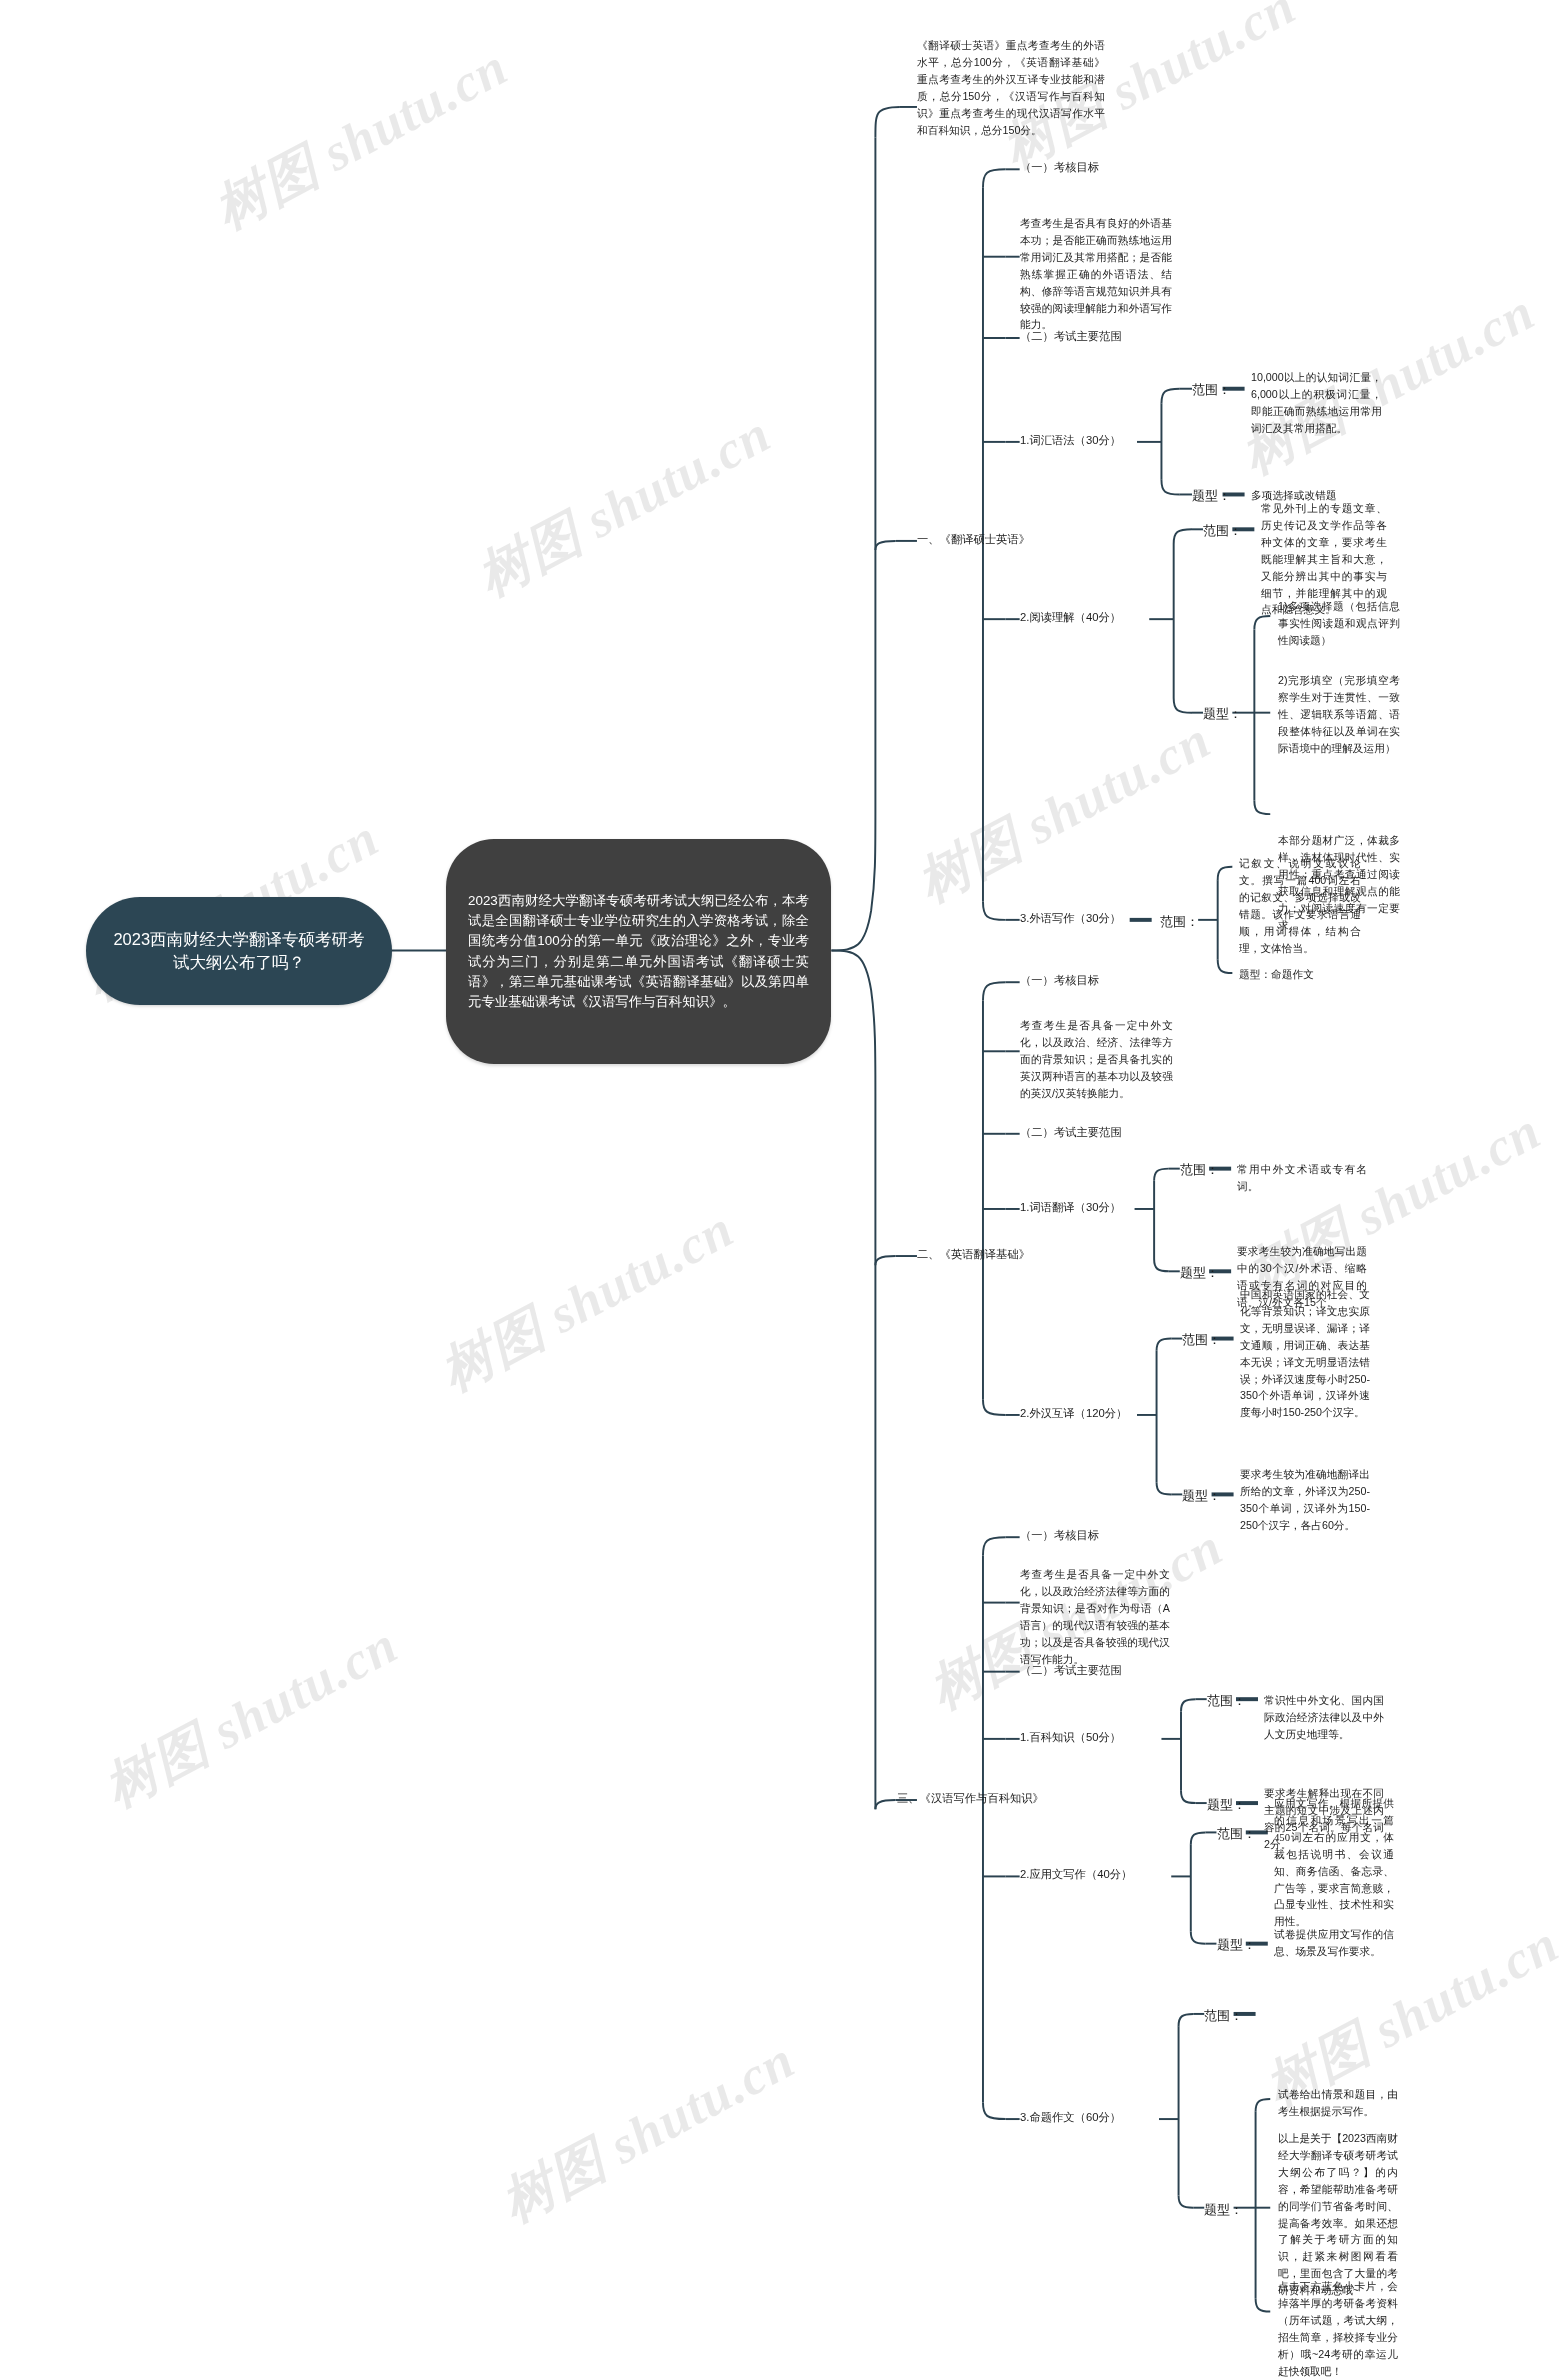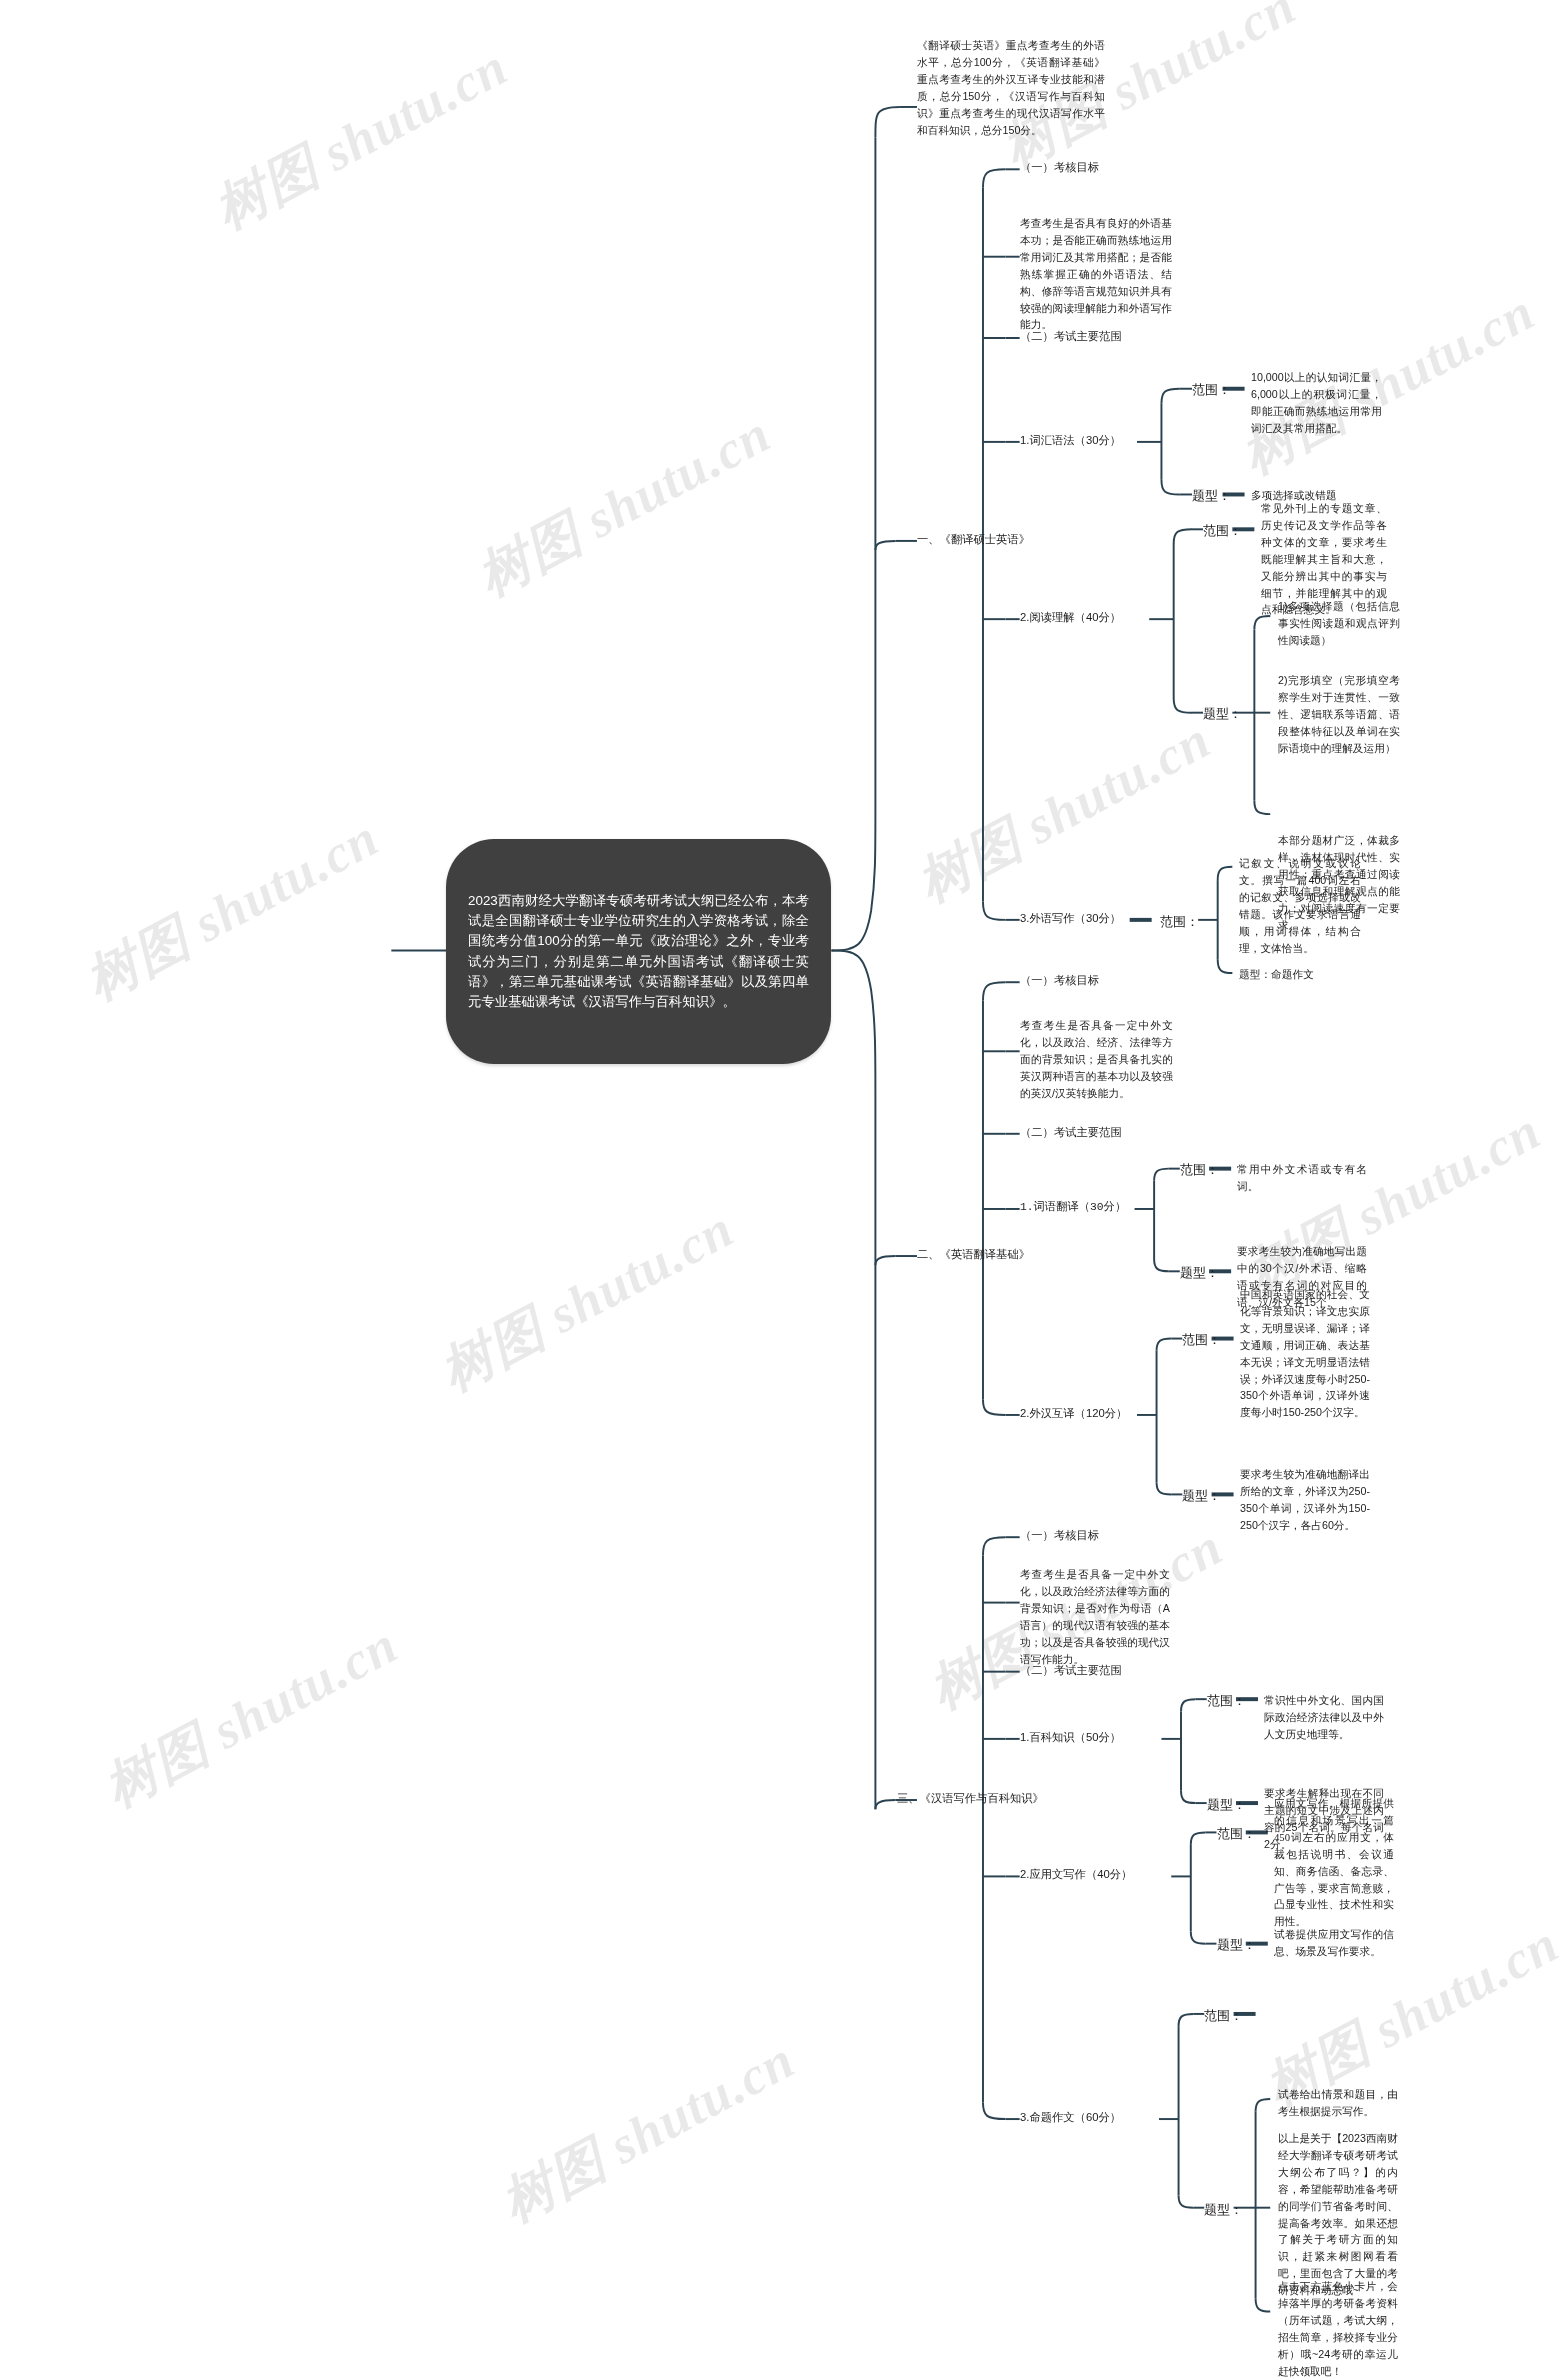--- a/index.html
+++ b/index.html
@@ -248,20 +248,23 @@
     <path d="M 1928,3592 C 1928,3608 1934,3612 1952,3612"></path>
     <line x1="1952" y1="3612" x2="1970" y2="3612"></line>
     <line class="stub" x1="2018" y1="3295" x2="2054" y2="3295"></line>
     <path d="M 2018,3612 L 2054,3612"></path>
     <path d="M 2054,3455 L 2054,3760"></path>
     <path d="M 2054,3455 C 2054,3438 2060,3434 2078,3434"></path>
     <path d="M 2054,3612 L 2078,3612"></path>
     <path d="M 2054,3760 C 2054,3778 2060,3782 2078,3782"></path>
   </svg>
 
+  <div class="node root" style="left:86px; top:897px; width:306px; height:108px;">
+    <span>2023西南财经大学翻译专硕考研考试大纲公布了吗？</span>
+  </div>
 
   <div class="node branch1" style="left:446px; top:839px; width:385px; height:225px; display:flex; align-items:center;">
     <span>2023西南财经大学翻译专硕考研考试大纲已经公布，本考试是全国翻译硕士专业学位研究生的入学资格考试，除全国统考分值100分的第一单元《政治理论》之外，专业考试分为三门，分别是第二单元外国语考试《翻译硕士英语》，第三单元基础课考试《英语翻译基础》以及第四单元专业基础课考试《汉语写作与百科知识》。</span>
   </div>
 
   <div class="node txt" style="left:917px; top:37px; width:188px;">
     <span>《翻译硕士英语》重点考查考生的外语水平，总分100分，《英语翻译基础》重点考查考生的外汉互译专业技能和潜质，总分150分，《汉语写作与百科知识》重点考查考生的现代汉语写作水平和百科知识，总分150分。</span>
   </div>
 
   <div class="node sect" style="left:917px; top:531px;">
@@ -336,21 +339,21 @@
   <div class="node lbl" style="left:1020px; top:972px;">
     <span>（一）考核目标</span>
   </div>
   <div class="node txt" style="left:1020px; top:1017px; width:153px;">
     <span>考查考生是否具备一定中外文化，以及政治、经济、法律等方面的背景知识；是否具备扎实的英汉两种语言的基本功以及较强的英汉/汉英转换能力。</span>
   </div>
   <div class="node lbl" style="left:1020px; top:1124px;">
     <span>（二）考试主要范围</span>
   </div>
 
-  <div class="node lbl" style="left:1020px; top:1199px;font-family:Liberation Mono, monospace;">
+  <div class="node lbl" style="left:1020px; top:1199px;">
     <span>1.词语翻译（30分）</span>
   </div>
   <div class="node lbl-sm" style="left:1180px; top:1160px;">
     <span>范围：</span>
   </div>
   <div class="node txt" style="left:1237px; top:1161px; width:130px;">
     <span>常用中外文术语或专有名词。</span>
   </div>
   <div class="node lbl-sm" style="left:1180px; top:1263px;">
     <span>题型：</span>

